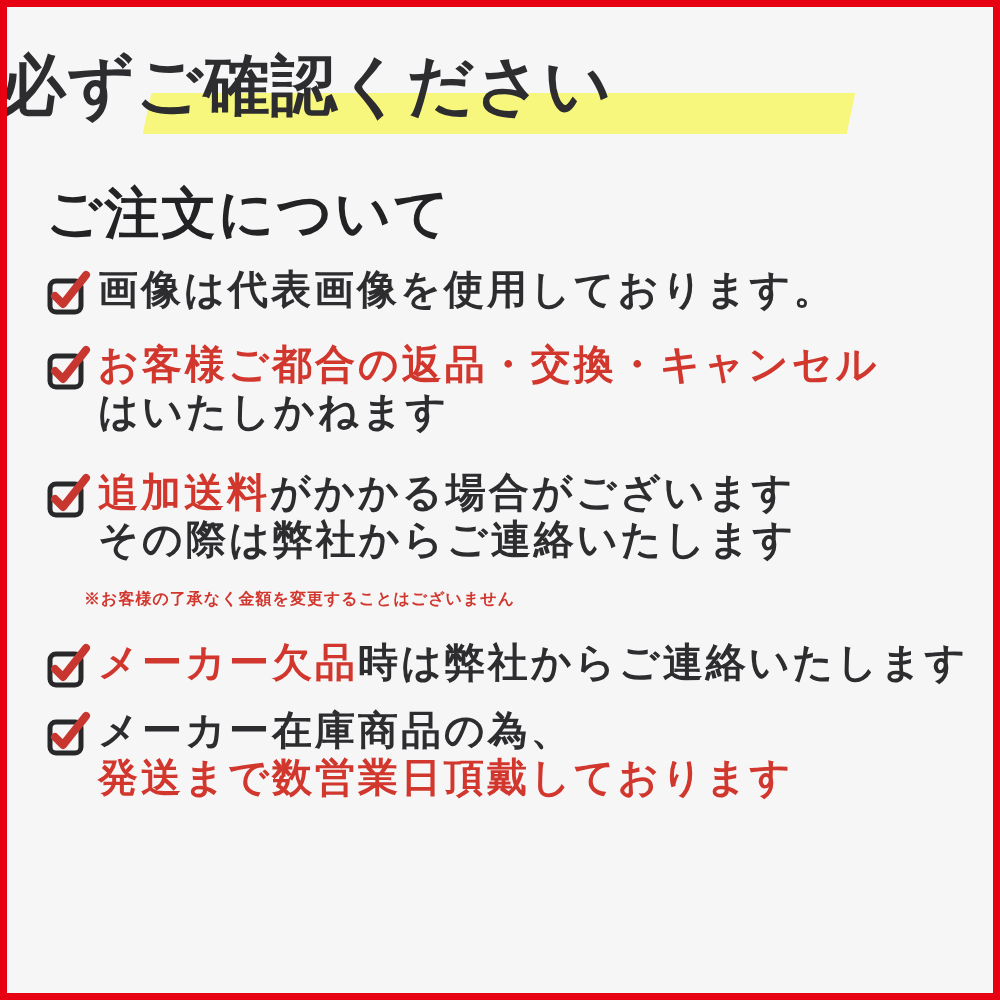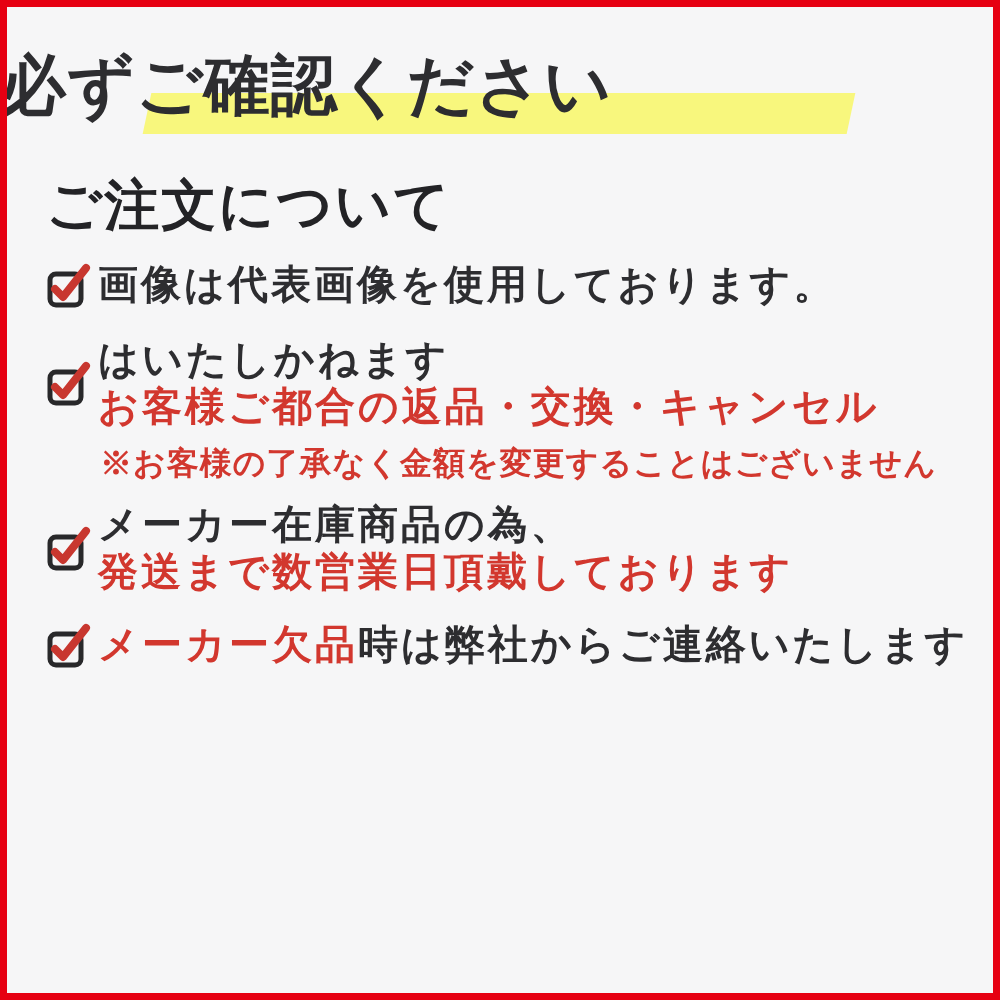--- a/index.html
+++ b/index.html
@@ -23,39 +23,39 @@
   }
   .title-highlight{
     position:absolute;left:147px;top:93px;width:704px;height:41px;
     background:var(--hl-yellow);transform:skewX(-12deg);z-index:1;
   }
   .title{
     position:absolute;left:0;top:52px;width:100%;margin:0;z-index:2;
     text-align:left;font-size:66px;line-height:68px;font-weight:700;
     letter-spacing:1px;color:var(--ink);white-space:nowrap;
   }
-  #sections{position:absolute;left:46px;top:0;width:920px;z-index:2;}
+  #sections{position:absolute;left:46px;top:8px;width:920px;z-index:2;}
   .section-heading{
     margin:0;font-size:55px;line-height:62px;font-weight:800;
     letter-spacing:2px;color:#232326;white-space:nowrap;
   }
-  .item{display:flex;align-items:center;}
+  .item{display:flex;align-items:flex-start;font-family:Liberation Mono, monospace;}
   .item .checkbox{flex:0 0 auto;margin-right:6px;overflow:visible;}
   .cb-box{fill:none;stroke:#28282a;stroke-width:5px;}
   .cb-check{fill:none;stroke:var(--check-red);stroke-width:8px;
     stroke-linecap:round;stroke-linejoin:round;}
   .item .text{
     font-size:40px;line-height:47px;letter-spacing:3px;font-weight:600;
     color:var(--ink);
   }
   .line{white-space:nowrap;}
   .seg-red{color:var(--text-red);font-weight:700;}
   .seg-black{color:var(--ink);}
   .note{
-    margin-left:54px;font-size:32px;line-height:34px;font-weight:600;
+    margin-left:38px;font-size:16px;line-height:34px;font-weight:600;
     letter-spacing:1px;color:var(--text-red);white-space:nowrap;
   }
 </style>
 </head>
 <body>
 
 <div class="frame"></div>
 
 <header>
   <div class="title-highlight"></div>
@@ -72,37 +72,47 @@
 <div class="text">
         <div class="line"><span class="seg-black">画像は代表画像を使用しております。</span></div>
       </div>
     </div>
     <div class="item" style="margin-top: 28px;">
   <svg class="checkbox" viewBox="0 0 46 46" width="46" height="46" aria-hidden="true">
     <rect class="cb-box" x="4" y="12" width="31" height="31" rx="6"></rect>
     <path class="cb-check" d="M9 27 L17 35 L40 6"></path>
   </svg>
 <div class="text">
+        <div class="line"><span class="seg-red">お客様ご都合の返品・交換・キャンセル</span></div>
         <div class="line"><span class="seg-black">はいたしかねます</span></div>
-        <div class="line"><span class="seg-red">お客様ご都合の返品・交換・キャンセル</span></div>
+      </div>
+    </div>
+    <div class="item" style="margin-top: 34px;">
+  <svg class="checkbox" viewBox="0 0 46 46" width="46" height="46" aria-hidden="true">
+    <rect class="cb-box" x="4" y="12" width="31" height="31" rx="6"></rect>
+    <path class="cb-check" d="M9 27 L17 35 L40 6"></path>
+  </svg>
+<div class="text">
+        <div class="line"><span class="seg-red">追加送料</span><span class="seg-black">がかかる場合がございます</span></div>
+        <div class="line"><span class="seg-black">その際は弊社からご連絡いたします</span></div>
       </div>
     </div>
     <div class="note" style="margin-top: 16px;">※お客様の了承なく金額を変更することはございません</div>
+    <div class="item" style="margin-top: 26px;">
+  <svg class="checkbox" viewBox="0 0 46 46" width="46" height="46" aria-hidden="true">
+    <rect class="cb-box" x="4" y="12" width="31" height="31" rx="6"></rect>
+    <path class="cb-check" d="M9 27 L17 35 L40 6"></path>
+  </svg>
+<div class="text">
+        <div class="line"><span class="seg-red">メーカー欠品</span><span class="seg-black">時は弊社からご連絡いたします</span></div>
+      </div>
+    </div>
     <div class="item" style="margin-top: 21px;">
   <svg class="checkbox" viewBox="0 0 46 46" width="46" height="46" aria-hidden="true">
     <rect class="cb-box" x="4" y="12" width="31" height="31" rx="6"></rect>
     <path class="cb-check" d="M9 27 L17 35 L40 6"></path>
   </svg>
 <div class="text">
         <div class="line"><span class="seg-black">メーカー在庫商品の為、</span></div>
         <div class="line"><span class="seg-red">発送まで数営業日頂戴しております</span></div>
       </div>
     </div>
-    <div class="item" style="margin-top: 26px;">
-  <svg class="checkbox" viewBox="0 0 46 46" width="46" height="46" aria-hidden="true">
-    <rect class="cb-box" x="4" y="12" width="31" height="31" rx="6"></rect>
-    <path class="cb-check" d="M9 27 L17 35 L40 6"></path>
-  </svg>
-<div class="text">
-        <div class="line"><span class="seg-red">メーカー欠品</span><span class="seg-black">時は弊社からご連絡いたします</span></div>
-      </div>
-    </div>
   </main>
 
 </body></html>

